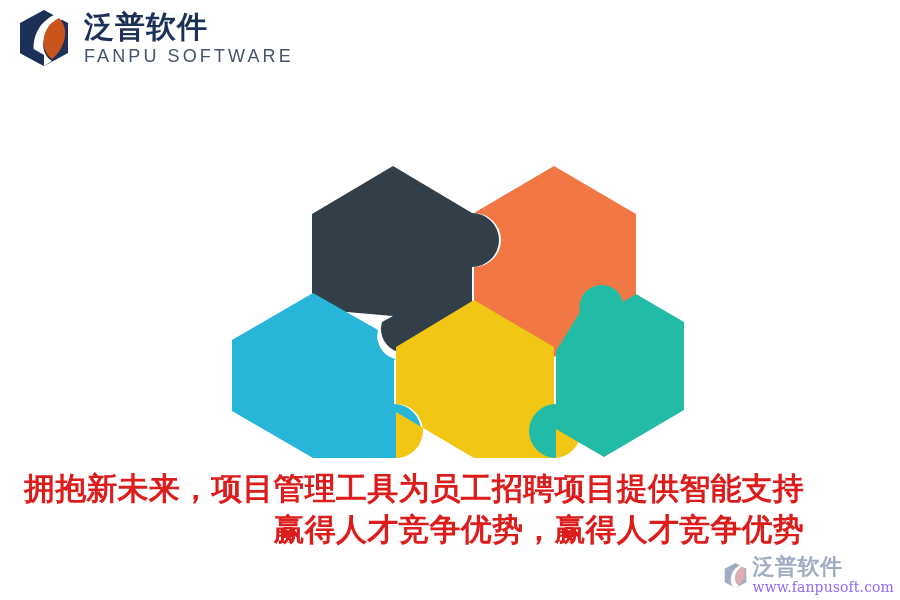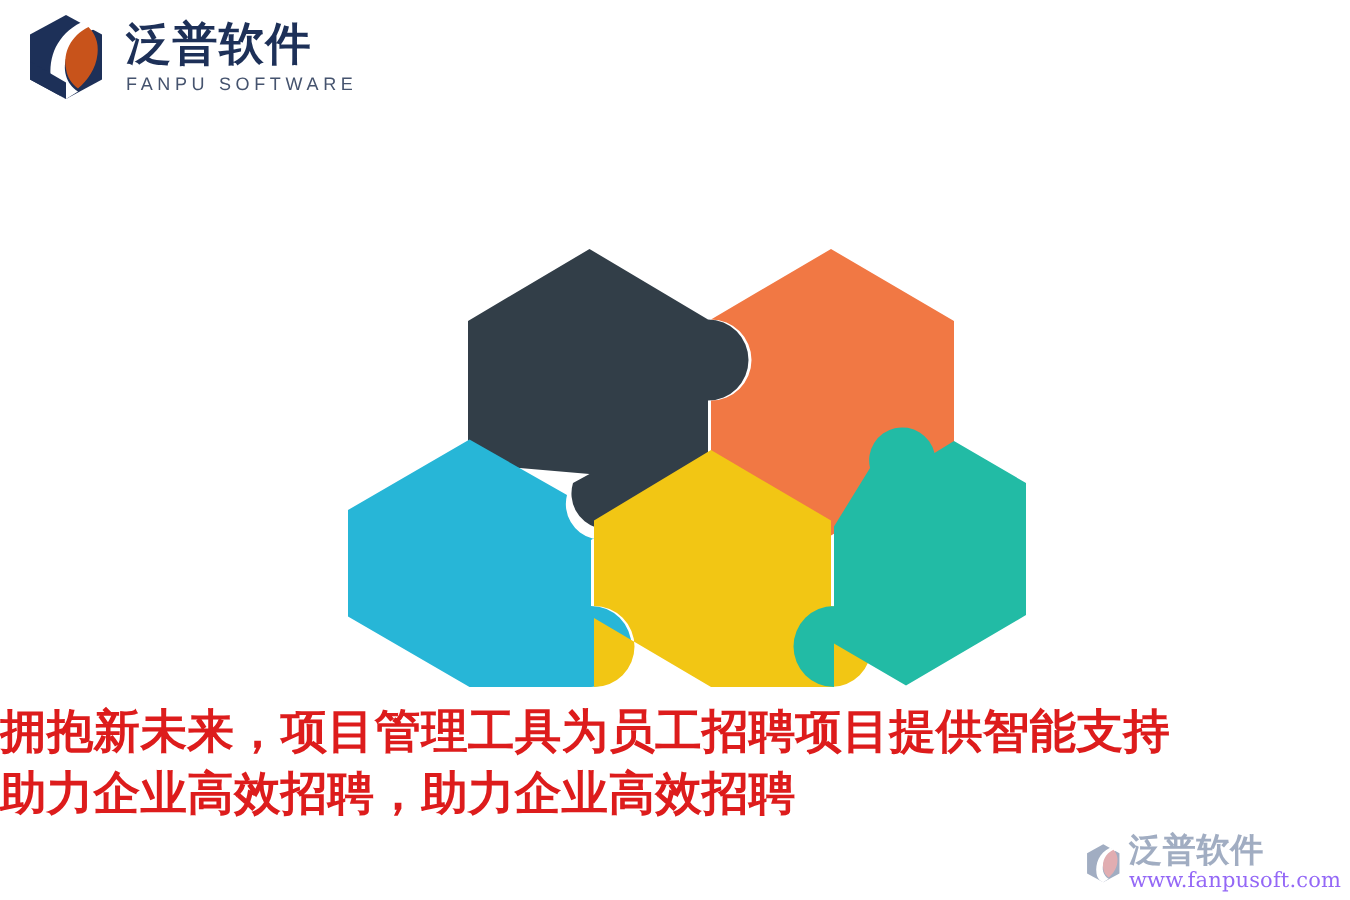--- a/index.html
+++ b/index.html
@@ -36,21 +36,21 @@
     line-height: 1;
   }
   #brand-name-cn {
     font-size: 30px;
     font-weight: bold;
     color: #1d3058;
     letter-spacing: 1px;
     white-space: nowrap;
   }
   #brand-name-en {
-    font-size: 12px;
+    font-size: 18px;
     color: #45536e;
     letter-spacing: 3.1px;
     margin-top: 5px;
     white-space: nowrap;
   }
 
   
   #puzzle-graphic {
     position: absolute;
     left: 228px;
@@ -63,21 +63,21 @@
     width: 100%;
     height: 100%;
   }
 
   
   #headline {
     position: absolute;
     left: 0;
     top: 468px;
     width: 804px;
-    text-align: left;
+    text-align: right;
     font-size: 31px;
     font-weight: bold;
     line-height: 1.32;
     color: #dd1c1c;
     letter-spacing: 0.2px;
     font-family: "DejaVu Sans", sans-serif;
   }
   #headline .hl-line {
     display: block;
     white-space: nowrap;
@@ -203,21 +203,21 @@
              L328 252
              A24 24 0 0 0 328 306
              L328 199
              Z"></path>
 
   </svg>
 </div>
 
 <div id="headline" style="color: rgb(221, 28, 28);">
   <span class="hl-line">拥抱新未来，项目管理工具为员工招聘项目提供智能支持</span>
-  <span class="hl-line">助力企业高效招聘，助力企业高效招聘</span>
+  <span class="hl-line">赢得人才竞争优势，赢得人才竞争优势</span>
 </div>
 
 <div id="watermark">
 
   <div id="watermark-mark">
     <svg viewBox="0 0 60 60" xmlns="http://www.w3.org/2000/svg">
       <path d="M30 2 L54 15 L54 45 L30 58 L6 45 L6 15 Z" fill="#9aa7bd"></path>
       <path d="M40 7 C24 15 18 30 20 45 C21 52 25 56 30 58 L38 53 C30 48 27 38 31 28 C34 20 41 14 50 11 Z" fill="#ffffff"></path>
       <path d="M45 10 C33 16 28 27 30 38 C31 44 34 48 38 51 C44 46 50 38 51 28 C52 20 49 14 45 10 Z" fill="#dfa7ab"></path>
     </svg>

